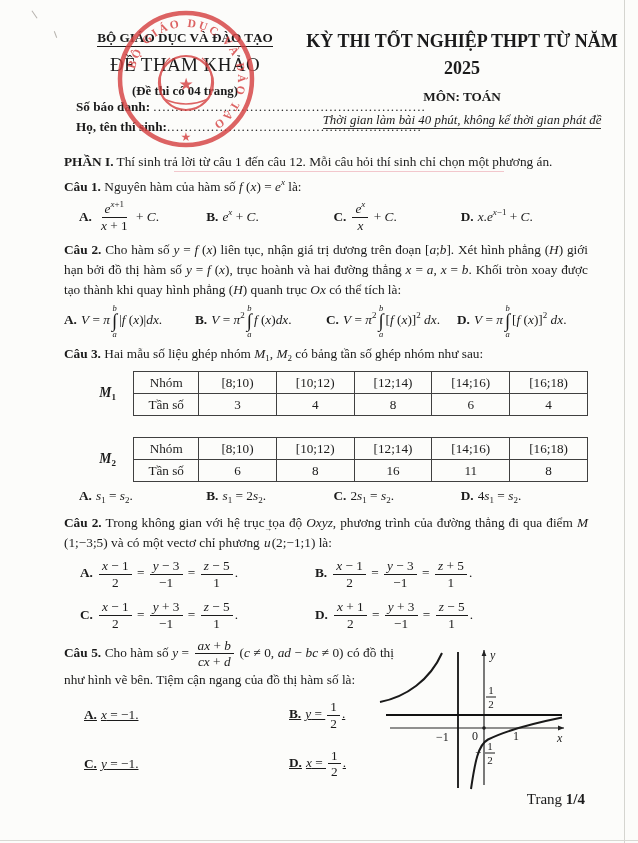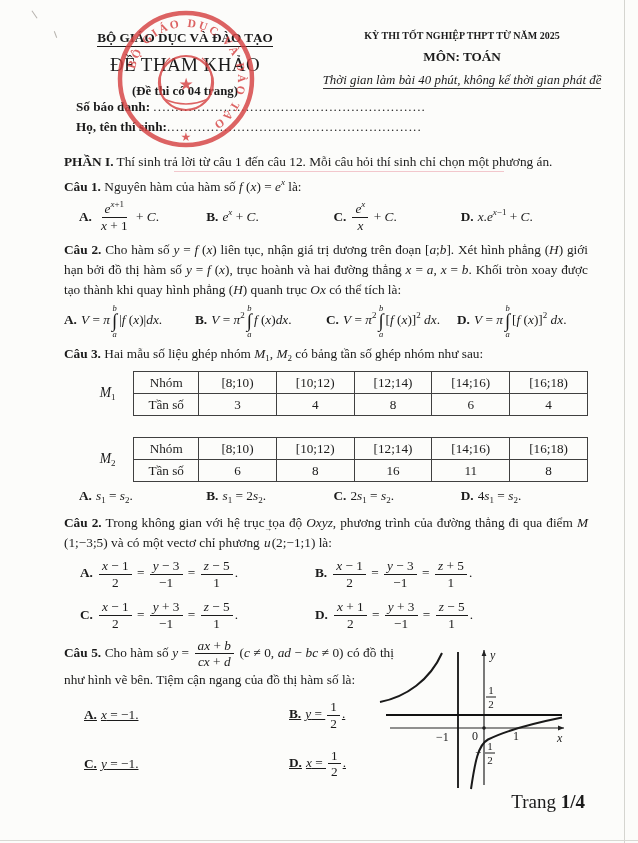--- a/index.html
+++ b/index.html
@@ -16,21 +16,21 @@
   .pm2 { left:52px; top:34px; width:7px; transform:rotate(70deg); }
 
   
   .hdr-left { position:absolute; left:76px; top:28px; width:218px; text-align:center; }
   .ministry { font-weight:bold; font-size:13.2px; }
   .ministry span { border-bottom:1px solid #1b1b1b; padding-bottom:1px; }
   .exam-type { font-size:19px; margin-top:3px; letter-spacing:0.4px; }
   .pages-note { font-weight:bold; font-size:12.8px; margin-top:2px; }
 
   .hdr-right { position:absolute; left:298px; top:28px; width:328px; text-align:center; }
-  .exam-title { font-weight:bold; font-size:10px; }
+  .exam-title { font-weight:bold; font-size:18px; }
   .subject { font-weight:bold; font-size:13.2px; margin-top:4px; }
   .duration { font-style:italic; font-size:12.9px; margin-top:4px; }
   .duration span { border-bottom:1px solid #333; padding-bottom:1px; }
 
   .candidate { position:absolute; left:76px; top:97px; font-weight:bold; font-size:13.2px; }
   .candidate .row { line-height:20px; }
   .dots { font-weight:normal; letter-spacing:1.1px; color:#2a2a2a; }
 
   .stamp { position:absolute; left:112px; top:5px; opacity:0.82; pointer-events:none; }
 
@@ -60,32 +60,32 @@
   .fr .nu { padding:0 3px; border-bottom:1px solid #1b1b1b; }
   .fr .de { padding:0 3px; }
   .intg { display:inline-flex; flex-direction:column; align-items:center; vertical-align:middle; line-height:1; margin:0 2px; }
   .intg .ilim { font-size:8.5px; line-height:1; font-style:italic; }
   .intg .isym { font-size:19px; line-height:0.88; }
   .vec { position:relative; display:inline-block; margin:0 1px; }
   .vecarrow { position:absolute; top:-8px; left:0; width:100%; text-align:center; font-size:8px; font-style:normal; line-height:1; }
 
   
   .tablewrap { display:flex; align-items:center; margin-top:7px; }
-  .tbl-label { width:52px; margin-left:18px; font-size:13.6px; text-align:center; }
+  .tbl-label { width:52px; margin-left:18px; font-size:13.6px; text-align:center;font-weight:bold; }
   table.freq { border-collapse:collapse; }
   table.freq td { border:1px solid #404040; text-align:center; height:22px; font-size:13.2px; padding:0 2px; }
   td.rowhead { width:66px; }
   td.gcell { width:79px; }
 
   
   .q5row { display:flex; margin-top:6px; }
   .q5left { width:342px; }
   .graph { margin-left:-16px; margin-top:2px; flex:0 0 auto; }
 
-  .footer { position:absolute; right:53px; top:788px; font-size:19px; }
+  .footer { position:absolute; right:53px; top:788px; font-size:15px; }
   .footer b { font-weight:bold; }
 </style>
 </head>
 <body>
 
 <div class="page">
 
   <div class="pencil-mark pm1"></div>
   <div class="pencil-mark pm2"></div>
 

